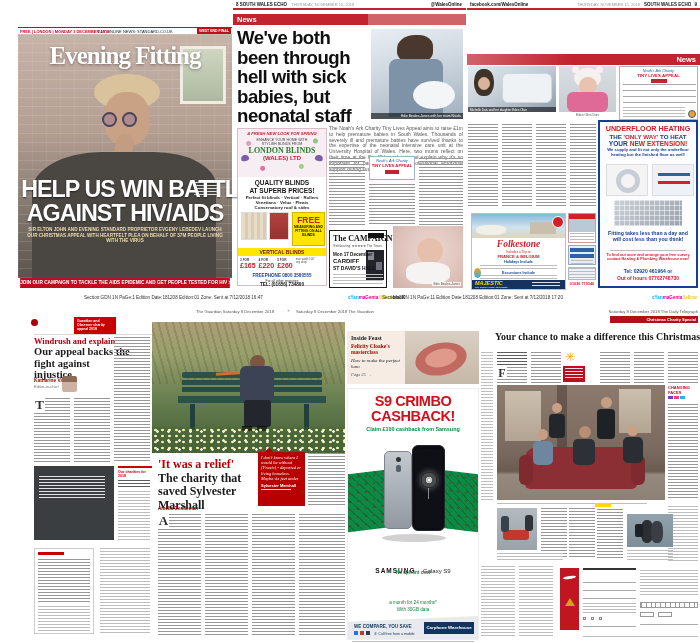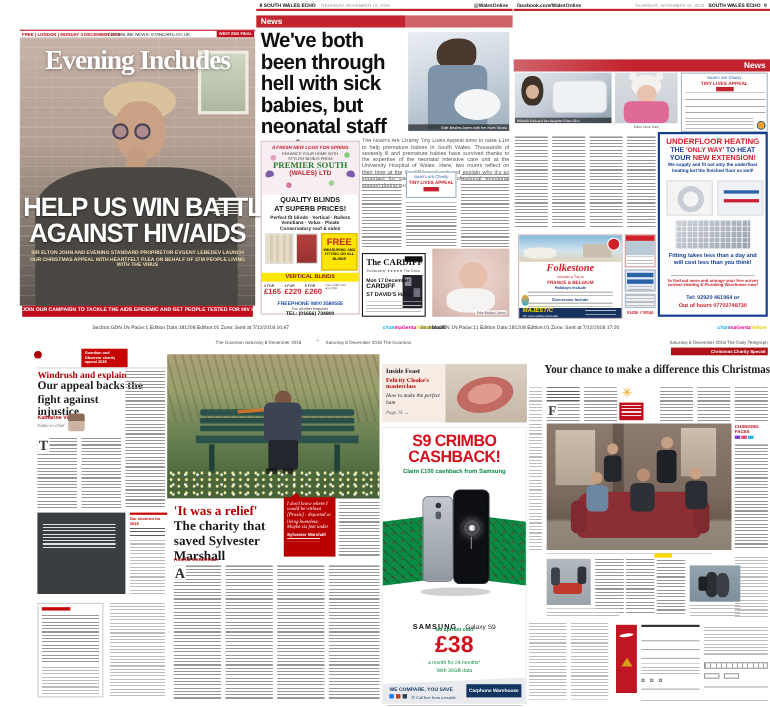--- a/index.html
+++ b/index.html
@@ -32,21 +32,21 @@
   <div class="a" style="left:0;top:7px;width:214px;height:244px;background:linear-gradient(180deg,#c7b3a8,#b49e92 40%,#857a70 70%,#5a544e);overflow:hidden">
     <div class="a" style="left:0;top:0;width:214px;height:244px;background:repeating-linear-gradient(180deg,rgba(255,255,255,.12) 0 1px,transparent 1px 9px),repeating-linear-gradient(90deg,rgba(255,255,255,.06) 0 1px,transparent 1px 14px)"></div>
     <div class="a" style="left:162px;top:12px;width:46px;height:58px;background:linear-gradient(#cfd6c2,#aeb8a0);border:3px solid #efece2"></div>
     <div class="a cir" style="left:76px;top:40px;width:66px;height:36px;background:#d9c29c"></div>
     <div class="a" style="left:86px;top:58px;width:46px;height:54px;background:#c9a285;border-radius:45%"></div>
     <div class="a cir" style="left:84px;top:78px;width:15px;height:15px;border:2px solid #4a4458;background:rgba(150,115,150,.5)"></div>
     <div class="a cir" style="left:104px;top:78px;width:15px;height:15px;border:2px solid #4a4458;background:rgba(150,115,150,.5)"></div>
     <div class="a" style="left:97px;top:100px;width:18px;height:26px;background:#c49d80;border-radius:40%;transform:rotate(14deg)"></div>
     <div class="a" style="left:14px;top:118px;width:184px;height:130px;background:#4a4642;border-radius:38% 34% 0 0/30% 26% 0 0"></div>
     <div class="a ftw" style="left:176px;top:148px;width:24px;height:13px"></div>
-    <div class="a ser b w ctr nw" style="left:0;top:8px;width:214px;font-size:25px;letter-spacing:-1px;text-shadow:0 1px 3px rgba(0,0,0,.4)">Evening Includes</div>
+    <div class="a ser b w ctr nw" style="left:0;top:8px;width:214px;font-size:25px;letter-spacing:-1px;text-shadow:0 1px 3px rgba(0,0,0,.4)">Evening Fitting</div>
   </div>
   <div class="a b w ctr nw" style="left:0;top:150px;width:214px;font-size:24px;line-height:24px;letter-spacing:-1px;text-shadow:0 1px 2px rgba(0,0,0,.55);transform:scaleX(.97)">HELP US WIN BATTLE</div>
   <div class="a b w ctr nw" style="left:0;top:174px;width:214px;font-size:24px;line-height:24px;letter-spacing:-1px;text-shadow:0 1px 2px rgba(0,0,0,.55);transform:scaleX(.97)">AGAINST HIV/AIDS</div>
   <div class="a b ctr" style="left:8px;top:200px;width:198px;font-size:4.6px;line-height:5.6px;color:#efdcb2">SIR ELTON JOHN AND EVENING STANDARD PROPRIETOR EVGENY LEBEDEV LAUNCH OUR CHRISTMAS APPEAL WITH HEARTFELT PLEA ON BEHALF OF 37M PEOPLE LIVING WITH THE VIRUS</div>
   <div class="a b w ctr nw" style="left:0;top:251px;width:214px;height:10px;background:#c00d1e;font-size:4.8px;line-height:10px;transform:scaleX(.98)">JOIN OUR CAMPAIGN TO TACKLE THE AIDS EPIDEMIC AND GET PEOPLE TESTED FOR HIV &gt; PAGES 2-6</div>
 </div>
 
 <div class="a" style="left:233px;top:0;width:233px;height:290px">
   <div class="a nw" style="left:3px;top:2px;font-size:4.5px">
     <span class="b" style="color:#111">8 SOUTH WALES ECHO</span>
@@ -64,21 +64,21 @@
     <div class="a" style="left:42px;top:52px;width:42px;height:28px;background:#f3f5f7;border-radius:50%"></div>
     <div class="a" style="left:0;top:84px;width:92px;height:6px;background:rgba(15,15,15,.62)">
       <span class="a w nw" style="right:2px;top:1px;font-size:3.4px">Edie Beales-Jones with her mum Nicola</span>
     </div>
   </div>
   <div class="a" style="left:96px;top:126px;width:134px;height:48px;font-size:5px;line-height:5.8px;color:#585858;text-align:justify;overflow:hidden">The Noah's Ark Charity Tiny Lives Appeal aims to raise £1m to help premature babies in South Wales. Thousands of severely ill and premature babies have survived thanks to the expertise of the neonatal intensive care unit at the University Hospital of Wales. Here, two mums reflect on their time at the Cardiff-based unit and explain why it's so important for parents to receive professional emotional support during such a traumatic time.</div>
   <div class="a" style="left:4px;top:128px;width:90px;height:158px;border:1px solid #d8bcc6;background:#fff">
     <div class="a" style="left:0;top:0;width:88px;height:48px;background:radial-gradient(circle at 12% 30%,#e49ec0 0 2px,transparent 3px),radial-gradient(circle at 88% 25%,#8ec77f 0 2px,transparent 3px),radial-gradient(circle at 28% 82%,#d8789f 0 2px,transparent 3px),radial-gradient(circle at 72% 78%,#9fd08f 0 2px,transparent 3px),#f7eef4">
       <div class="b i ctr" style="padding-top:3px;font-size:4.2px;line-height:4.8px;color:#c3232e;width:70px;margin:0 auto">A FRESH NEW LOOK FOR SPRING</div>
       <div class="ctr" style="font-size:3.6px;line-height:4px;color:#444;width:62px;margin:1px auto 0">ENHANCE YOUR HOME WITH STYLISH BLINDS FROM</div>
-      <div class="ser b ctr nw" style="font-size:8px;line-height:9px;color:#2e7d32">PREMIER SOUTH</div>
+      <div class="ser b ctr nw" style="font-size:8px;line-height:9px;color:#2e7d32">LONDON BLINDS</div>
       <div class="b ctr nw" style="font-size:6px;color:#c3232e">(WALES) LTD</div>
       <div class="a" style="left:3px;top:26px;width:8px;height:6px;background:#7b5ea7;border-radius:60% 60% 60% 60%/80% 80% 40% 40%;transform:rotate(-15deg)"></div>
       <div class="a" style="left:77px;top:26px;width:8px;height:6px;background:#7b5ea7;border-radius:60% 60% 60% 60%/80% 80% 40% 40%;transform:rotate(15deg)"></div>
     </div>
     <div class="a b ctr nw" style="left:0;top:50px;width:88px;font-size:6.5px;color:#151515">QUALITY BLINDS</div>
     <div class="a b ctr nw" style="left:0;top:57.5px;width:88px;font-size:6.5px;color:#151515">AT SUPERB PRICES!</div>
     <div class="a b ctr nw" style="left:0;top:66px;width:88px;font-size:4.4px;color:#222">Perfect fit blinds · Vertical · Rollers</div>
     <div class="a b ctr nw" style="left:0;top:71px;width:88px;font-size:4.4px;color:#222">Venetians · Velux · Pleats</div>
     <div class="a b ctr nw" style="left:0;top:76px;width:88px;font-size:4.4px;color:#222">Conservatory roof &amp; sides</div>
     <div class="a" style="left:3px;top:83px;width:26px;height:28px;background:repeating-linear-gradient(90deg,#e6dcc8 0 3px,#d8ccb4 3px 6px);border:1px solid #ddd"></div>
@@ -110,21 +110,21 @@
   <div class="a" style="left:136px;top:156px;width:46px;height:24px;border:1px solid #9bb7c6;background:#fff">
     <div class="i ctr nw" style="font-size:3.8px;color:#1f5fa8;padding-top:2px">Noah's Ark Charity</div>
     <div class="b ctr nw" style="font-size:4.2px;color:#c3232e">TINY LIVES APPEAL</div>
     <div style="width:14px;height:4px;background:#c3232e;margin:2px auto 0"></div>
   </div>
   <div class="a ft" style="left:96px;top:158px;width:36px;height:68px"></div>
   <div class="a ft" style="left:136px;top:184px;width:46px;height:42px"></div>
   <div class="a ft" style="left:186px;top:158px;width:44px;height:68px"></div>
   <div class="a" style="left:96px;top:230px;width:58px;height:58px;border:1.5px solid #1a1a1a;background:#fff">
     <div class="a" style="right:2px;top:2px;width:16px;height:5px;background:#111"></div>
-    <div class="a ser b nw" style="left:3px;top:3px;font-size:8px;color:#111">The CARDIFF</div>
+    <div class="a ser b nw" style="left:3px;top:3px;font-size:8px;color:#111">The CAMPAIGN</div>
     <div class="a nw" style="left:3px;top:13px;font-size:3.2px;color:#555">'Exhilarating' ★★★★★ The Times</div>
     <div class="a" style="left:36px;top:19px;width:18px;height:30px;background:#23232c">
       <div class="a" style="left:2px;top:2px;width:6px;height:8px;background:#8a8a96"></div>
       <div class="a" style="left:10px;top:12px;width:6px;height:8px;background:#6f6f7c"></div>
     </div>
     <div class="a b nw" style="left:3px;top:21px;font-size:4.6px;color:#111">Mon 17 December</div>
     <div class="a b nw" style="left:3px;top:27px;font-size:6px;color:#111">CARDIFF</div>
     <div class="a b nw" style="left:3px;top:34px;font-size:5px;color:#111">ST DAVID'S HALL</div>
     <div class="a ftl" style="left:3px;top:43px;width:50px;height:10px"></div>
   </div>
@@ -332,21 +332,20 @@
       <div class="a" style="left:2px;top:3px;width:27px;height:79px;background:#0e1016;border-radius:4px"></div>
       <div class="a cir" style="left:8px;top:26px;width:16px;height:16px;background:radial-gradient(circle,#fff 0 1.5px,rgba(255,255,255,.75) 1.5px 3px,rgba(255,255,255,.25) 3px 7px,transparent 8px);box-shadow:0 0 6px rgba(255,255,255,.45)"></div>
       <div class="a" style="left:15px;top:42px;width:1px;height:11px;background:rgba(255,255,255,.5)"></div>
     </div>
   </div>
   <div class="a ctr nw" style="left:0;top:170px;width:130px">
     <span class="b" style="font-size:6.5px;letter-spacing:1px;color:#111">SAMSUNG</span>
     <span style="font-size:6px;color:#222;margin-left:3px">Galaxy S9</span>
   </div>
   <div class="a b ctr nw" style="left:0;top:181px;width:130px;font-size:4.6px;color:#0c8a43">No upfront cost</div>
-  <div class="a b ctr nw" style="left:0;top:187px;width:130px;font-size:21px;line-height:21px;color:#d40f1c">£38</div>
   <div class="a ctr nw" style="left:0;top:211px;width:130px;font-size:4.6px;color:#0c8a43">a month for 24 months*</div>
   <div class="a ctr nw" style="left:0;top:218px;width:130px;font-size:4.6px;color:#0c8a43">With 30GB data</div>
   <div class="a" style="left:0;top:227px;width:130px;height:23px;background:#e8eaee;clip-path:polygon(0 25%,100% 0,100% 100%,0 100%)">
     <div class="a b nw" style="left:6px;top:8px;font-size:4.6px;color:#12355f">WE COMPARE, YOU SAVE</div>
     <span class="a" style="left:6px;top:15px;width:4px;height:4px;background:#1877f2"></span>
     <span class="a" style="left:12px;top:15px;width:4px;height:4px;background:#c0392b"></span>
     <span class="a" style="left:18px;top:15px;width:4px;height:4px;background:#2c3e50"></span>
     <div class="a nw" style="left:26px;top:15px;font-size:3.6px;color:#12355f">
       <span style="font-size:4px">✆</span>
       <span>Call free from a mobile</span>

